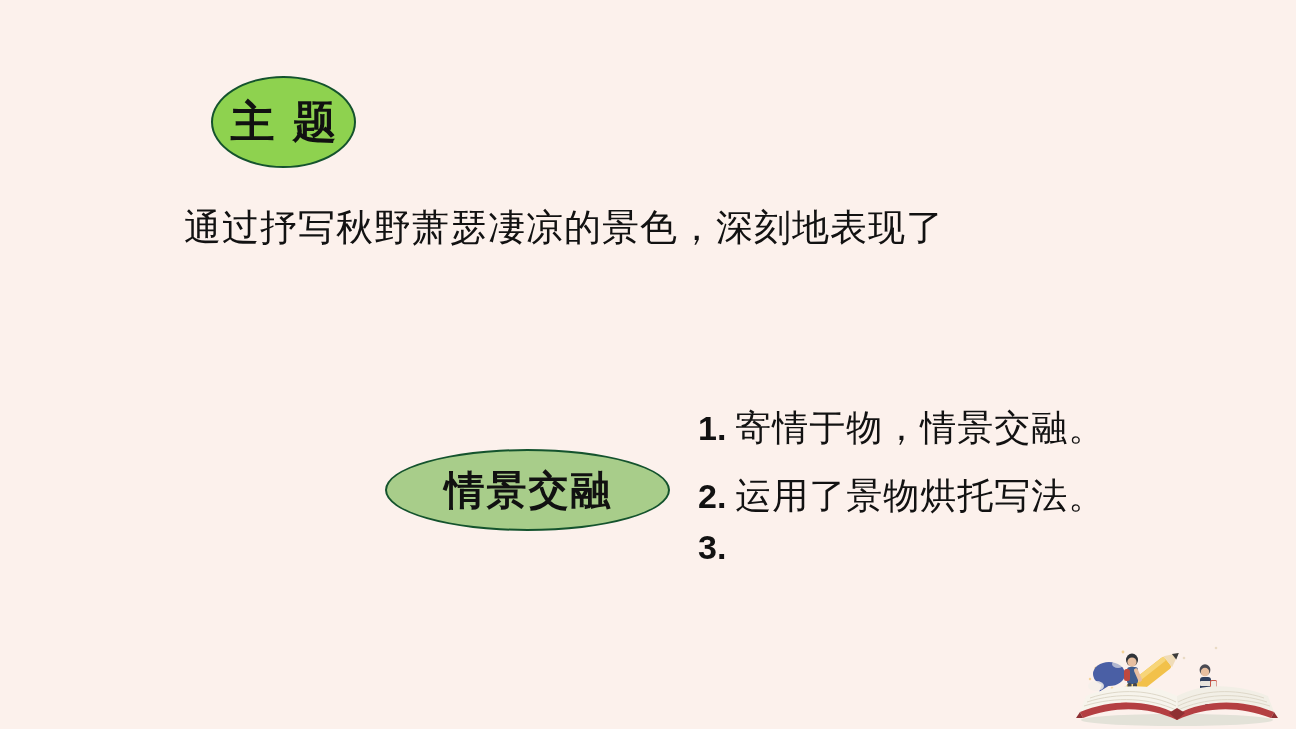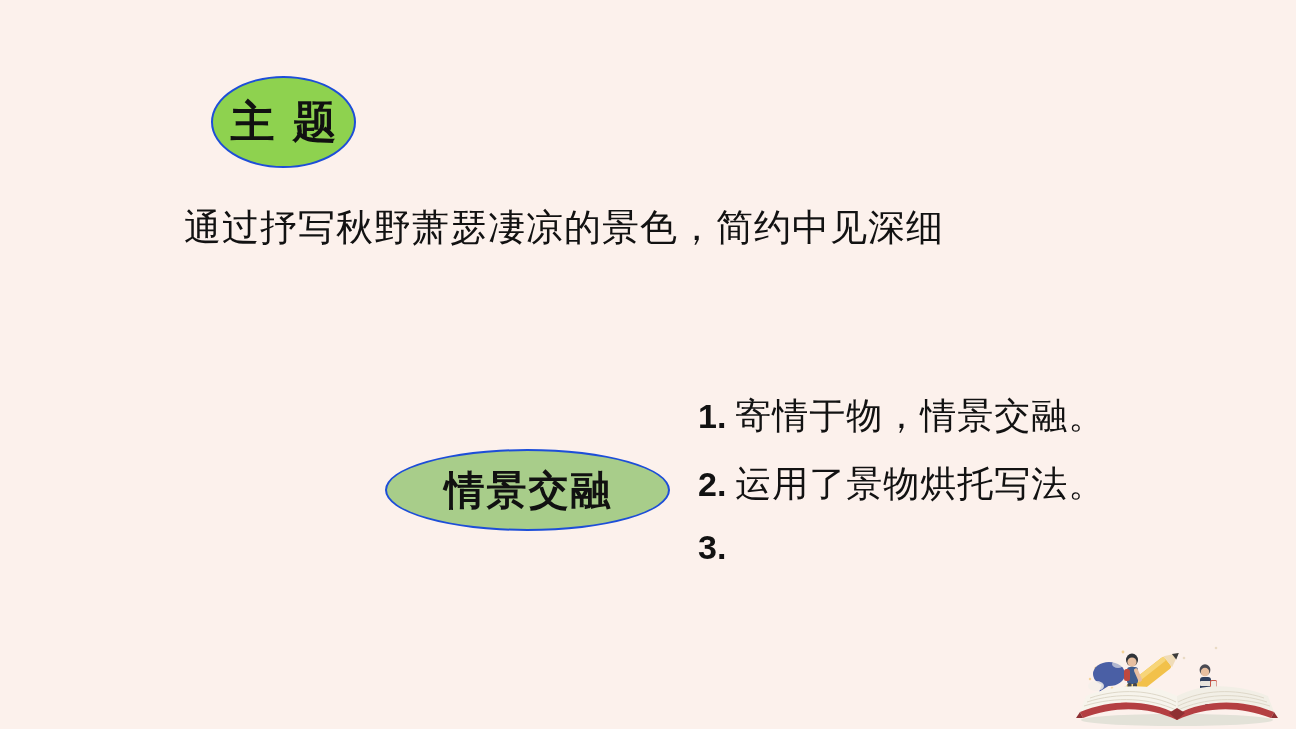--- a/index.html
+++ b/index.html
@@ -24,21 +24,21 @@
     background: #fcf1ec;
   }
 
   
   .badge {
     position: absolute;
     display: flex;
     align-items: center;
     justify-content: center;
     border-radius: 50%;
-    border: 2px solid #1d4ed8;
+    border: 2px solid #14532d;
     box-sizing: border-box;
     color: #111111;
     font-weight: bold;
     line-height: 1;
     white-space: nowrap;
   }
 
   .badge-topic {
     left: 211px;
     top: 76px;
@@ -105,20 +105,21 @@
   .feature-num {
     font-family: "Liberation Sans", "DejaVu Sans", sans-serif;
     font-weight: bold;
     font-size: 34px;
     margin-right: 9px;
   }
   .feature-text {
     font-family: "Liberation Serif", "DejaVu Serif", serif;
     font-size: 36px;
     letter-spacing: 1px;
+    margin-top: 12px;
   }
 
   
   .book-illustration {
     position: absolute;
     left: 1066px;
     top: 634px;
     width: 222px;
     height: 92px;
   }
@@ -131,21 +132,21 @@
 </head>
 <body>
 
 <div class="slide">
 
   <div class="badge badge-topic">
     <span>主题</span>
   </div>
 
   <div class="theme-paragraph">
-    <span class="theme-line theme-line-1">通过抒写秋野萧瑟凄凉的景色，简约中见深细</span>
+    <span class="theme-line theme-line-1">通过抒写秋野萧瑟凄凉的景色，深刻地表现了</span>
   </div>
 
   <div class="badge badge-feature">
     <span>情景交融</span>
   </div>
 
   <ul class="feature-list">
     <li class="feature-item">
       <span class="feature-num">1.</span>
       <span class="feature-text">寄情于物，情景交融。</span>

